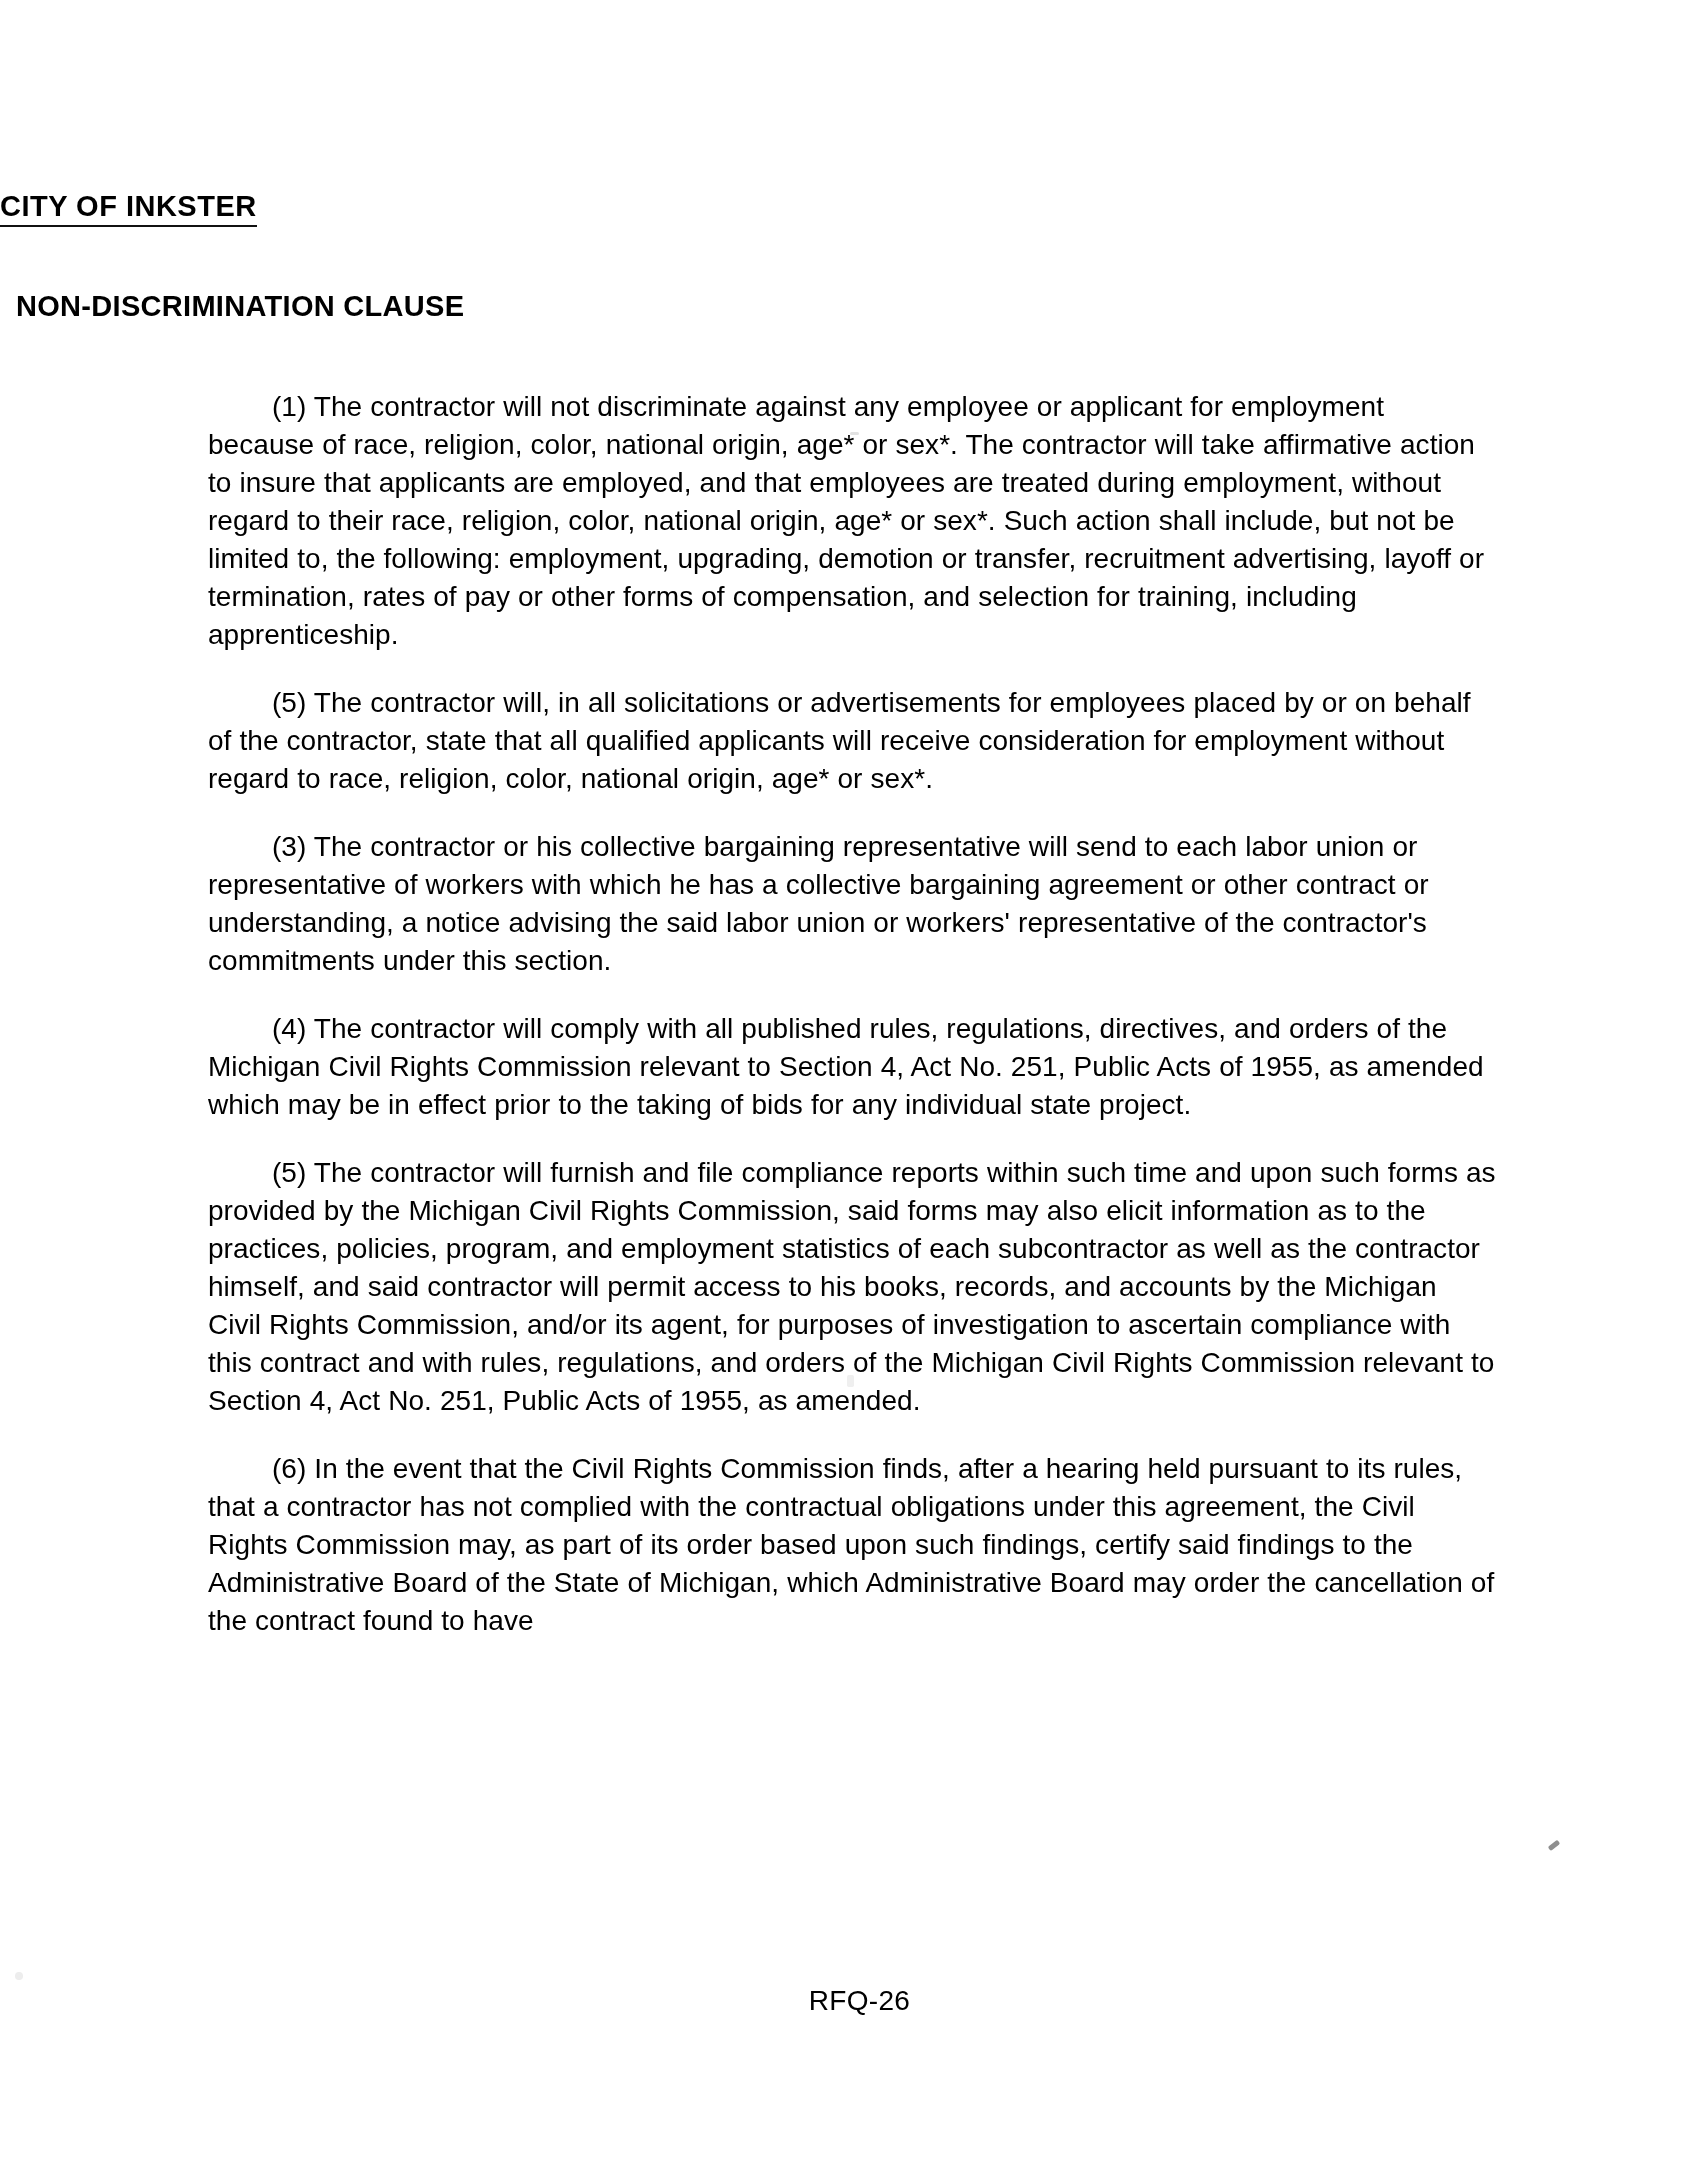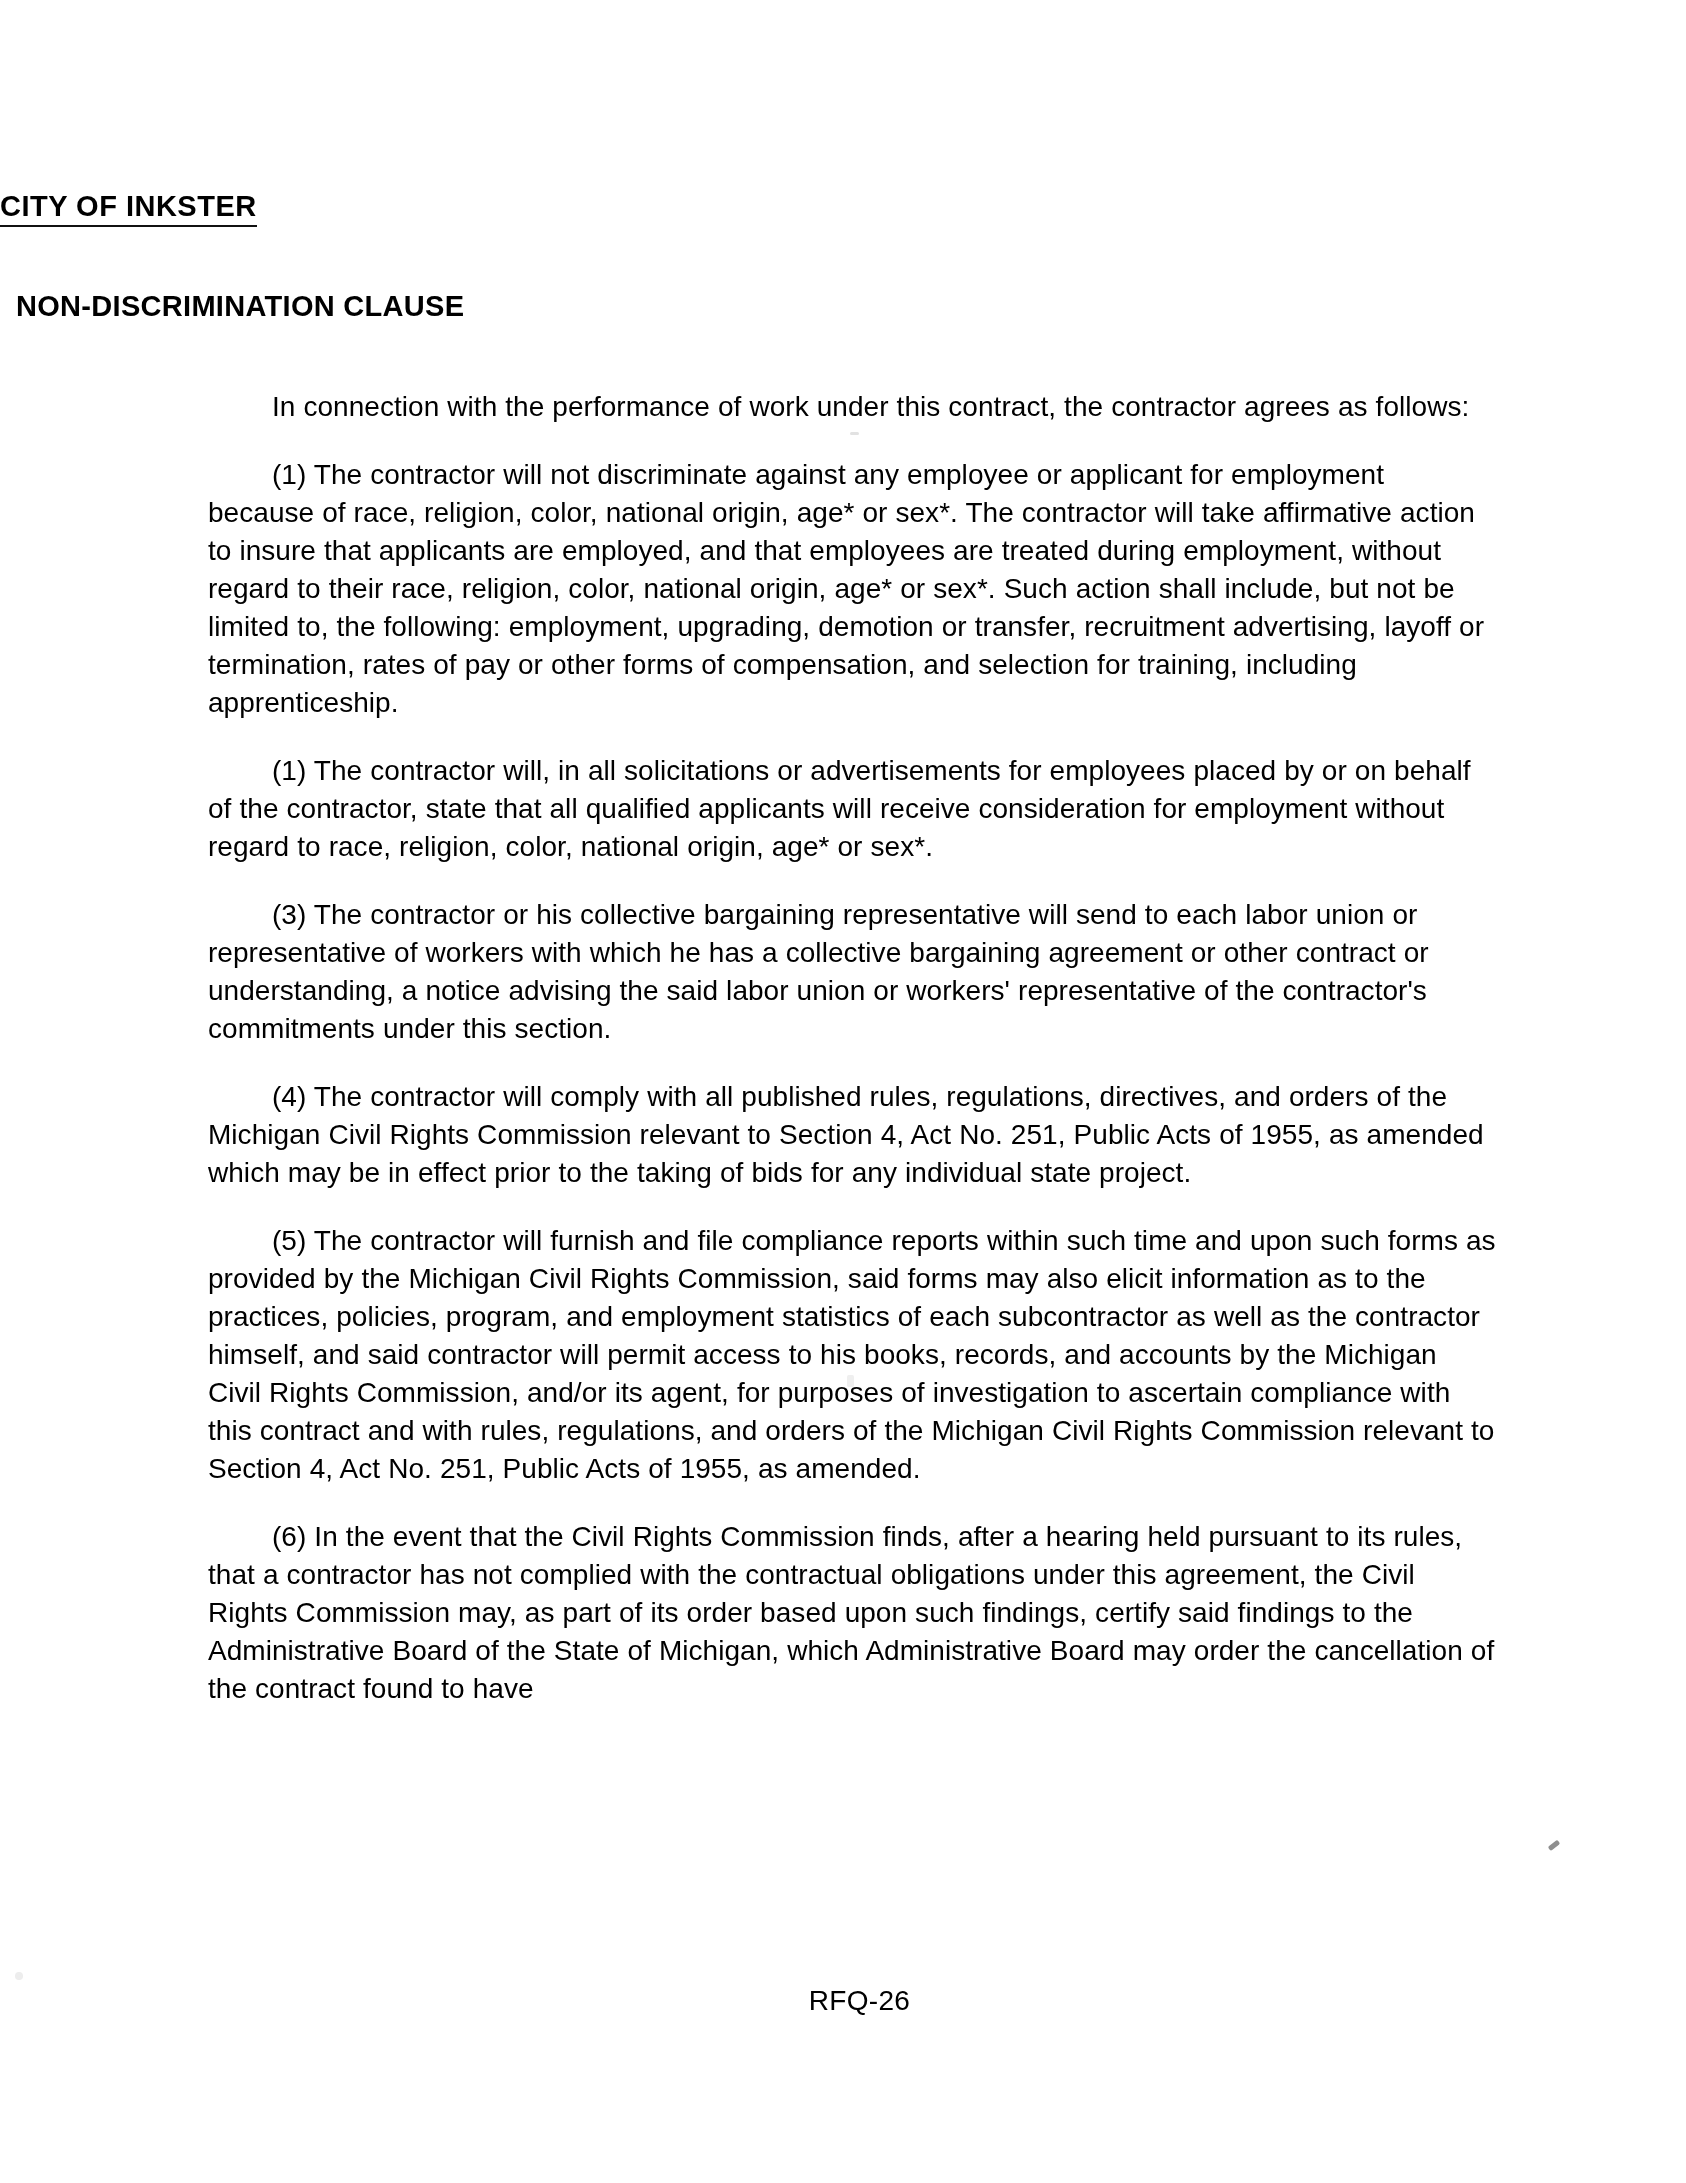--- a/index.html
+++ b/index.html
@@ -99,25 +99,24 @@
   <div class="speck s2"></div>
   <div class="speck s3"></div>
   <div class="speck s4"></div>
 
   <h1 class="title-main"><span class="u">CITY OF INKSTER</span></h1>
 
   <h2 class="title-sub">NON-DISCRIMINATION CLAUSE</h2>
 
   <div class="body-block">
 
-    <p class="para">In connection with the performance of work under this contract, the contractor agrees as follows:</p>
 
     <p class="para">(1) The contractor will not discriminate against any employee or applicant for employment because of race, religion, color, national origin, age* or sex*.  The contractor will take affirmative action to insure that applicants are employed, and that employees are treated during employment, without regard to their race, religion, color, national origin, age* or sex*.  Such action shall include, but not be limited to, the following:  employment, upgrading, demotion or transfer, recruitment advertising, layoff or termination, rates of pay or other forms of compensation, and selection for training, including apprenticeship.</p>
 
-    <p class="para">(1) The contractor will, in all solicitations or advertisements for employees placed by or on behalf of the contractor, state that all qualified applicants will receive consideration for employment without regard to race, religion, color, national origin, age* or sex*.</p>
+    <p class="para">(5) The contractor will, in all solicitations or advertisements for employees placed by or on behalf of the contractor, state that all qualified applicants will receive consideration for employment without regard to race, religion, color, national origin, age* or sex*.</p>
 
     <p class="para">(3) The contractor or his collective bargaining representative will send to each labor union or representative of workers with which he has a collective bargaining agreement or other contract or understanding, a notice advising the said labor union or workers' representative of the contractor's commitments under this section.</p>
 
     <p class="para">(4) The contractor will comply with all published rules, regulations, directives, and orders of the Michigan Civil Rights Commission relevant to Section 4, Act No. 251, Public Acts of 1955, as amended which may be in effect prior to the taking of bids for any individual state project.</p>
 
     <p class="para">(5) The contractor will furnish and file compliance reports within such time and upon such forms as provided by the Michigan Civil Rights Commission, said forms may also elicit information as to the practices, policies, program, and employment statistics of each subcontractor as well as the contractor himself, and said contractor will permit access to his books, records, and accounts by the Michigan Civil Rights Commission, and/or its agent, for purposes of investigation to ascertain compliance with this contract and with rules, regulations, and orders of the Michigan Civil Rights Commission relevant to Section 4, Act No. 251, Public Acts of 1955, as amended.</p>
 
     <p class="para p6 last">(6)   In the event that the Civil Rights Commission finds, after a hearing held pursuant to its rules, that a contractor has not complied with the contractual obligations under this agreement, the Civil Rights Commission may, as part of its order based upon such findings, certify said findings to the Administrative Board of the State of Michigan, which Administrative Board may order the cancellation of the contract found to have</p>
 
   </div>

